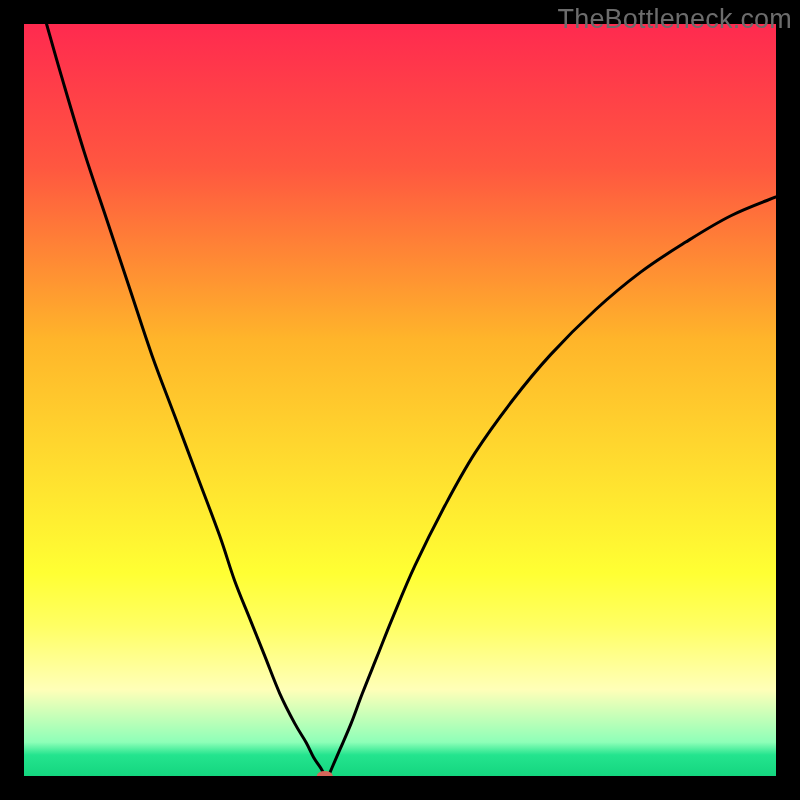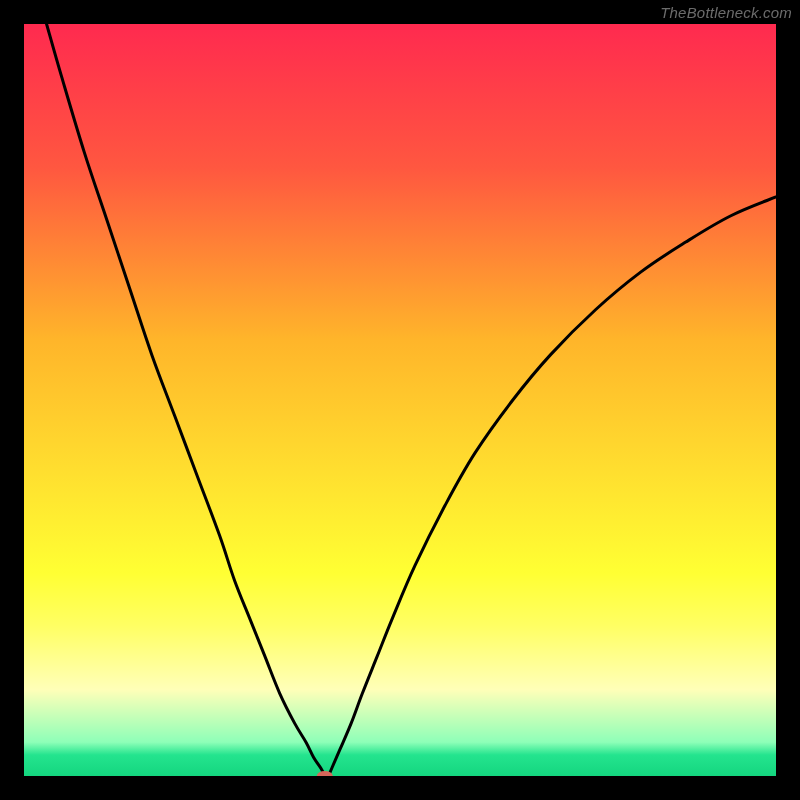--- a/index.html
+++ b/index.html
@@ -22,24 +22,23 @@
     left: 24px;
     top: 24px;
     width: 752px;
     height: 752px;
   }
   .watermark {
     position: absolute;
     top: 4px;
     right: 8px;
     color: #6c6c6c;
-    font-size: 15px;
+    font-size: 27px;
     font-weight: 500;
     letter-spacing: 0.2px;
-    font-style: italic;
   }
 </style>
 </head>
 <body>
 
 <div class="frame">
   <svg class="plot" viewBox="0 0 752 752" preserveAspectRatio="none">
     <defs>
       <linearGradient id="bg-grad" x1="0" y1="0" x2="0" y2="1">
           <stop offset="0%" stop-color="#ff2a4f"></stop>

